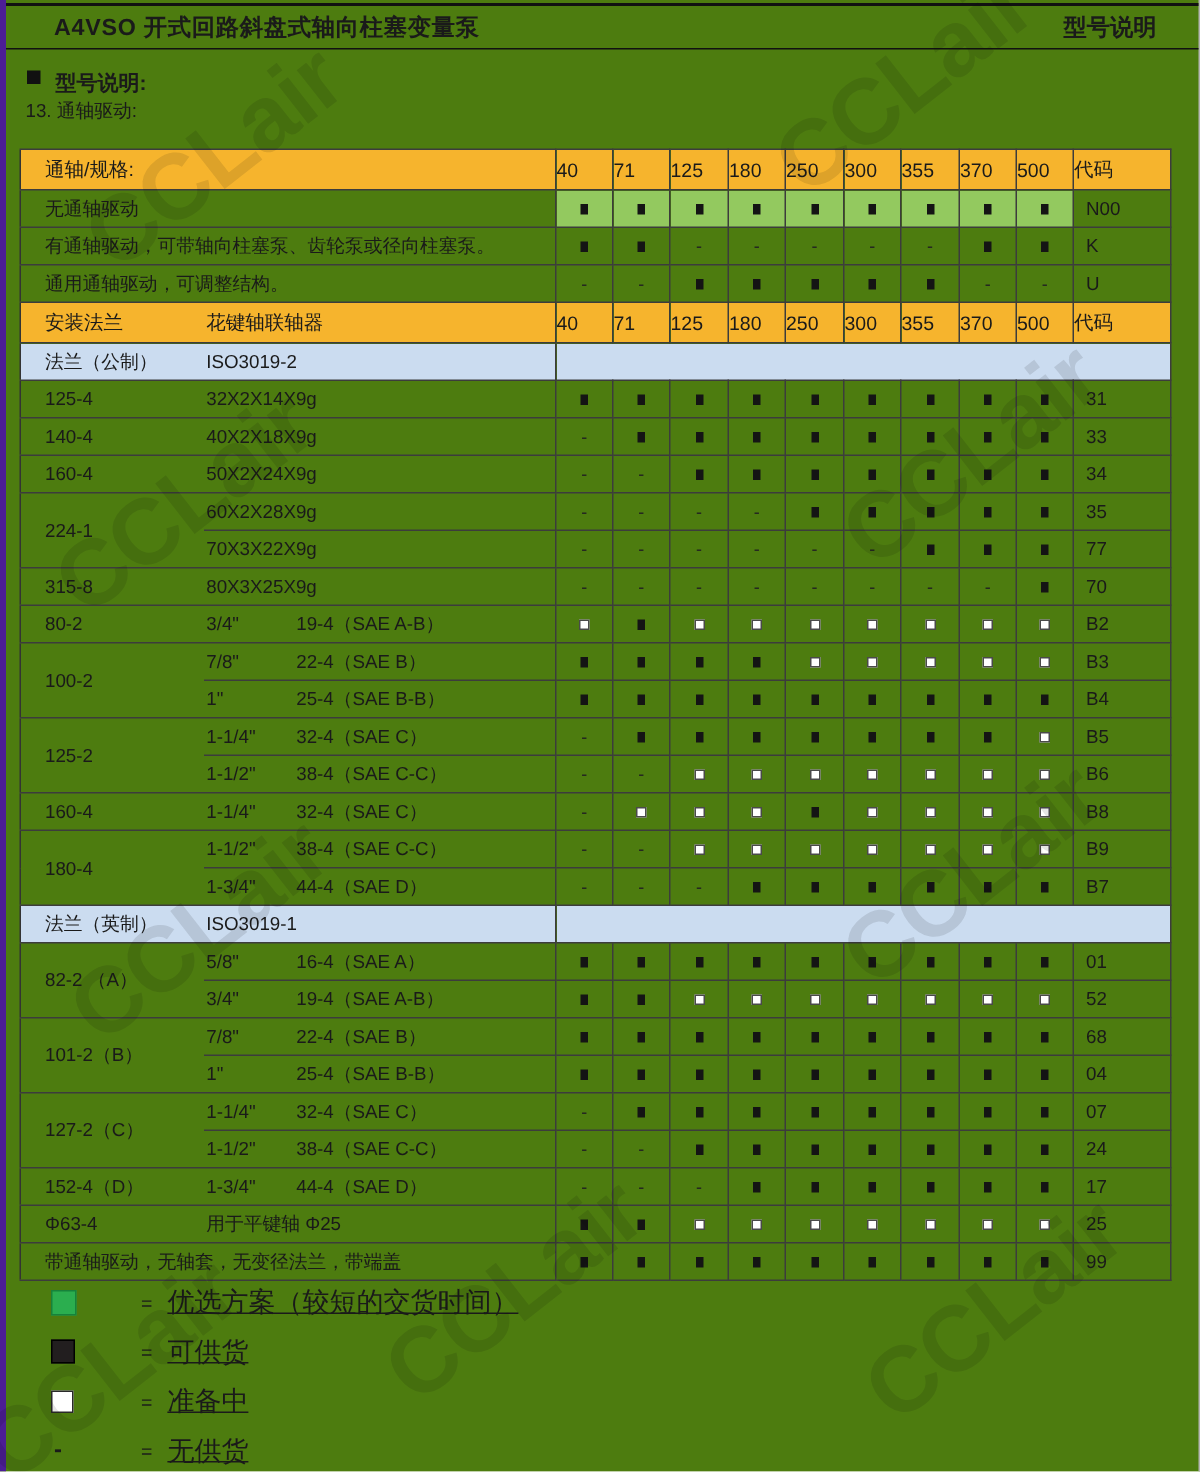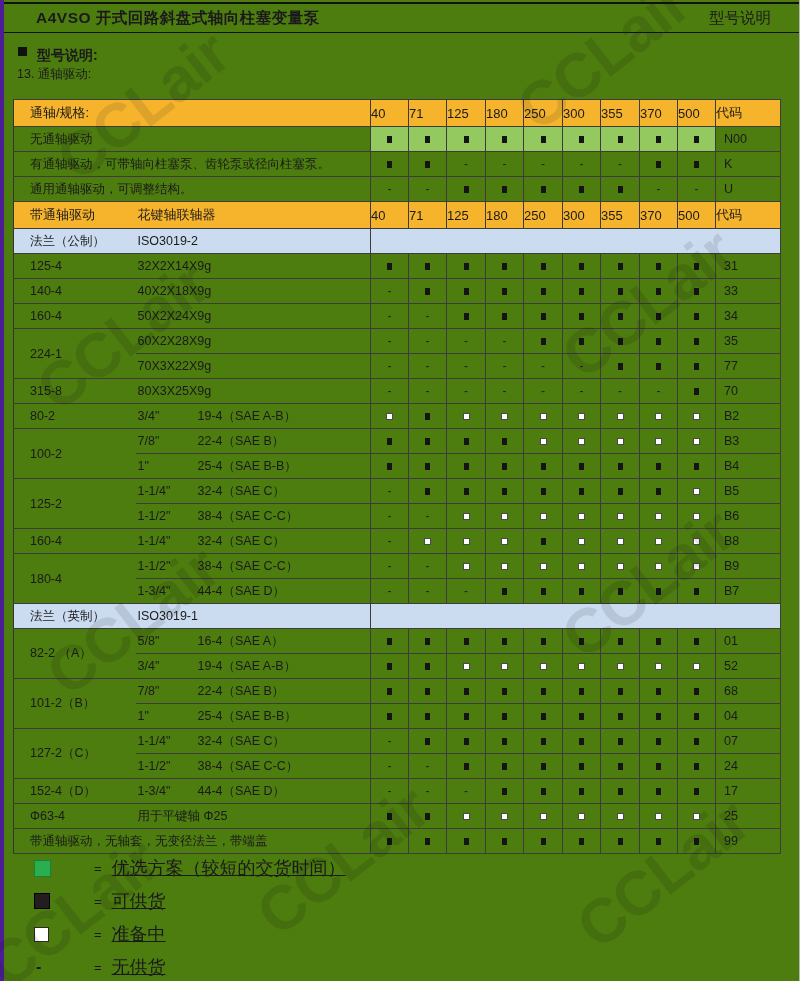--- a/index.html
+++ b/index.html
@@ -2,21 +2,21 @@
 <html><head>
 <meta charset="utf-8">
 <style>
   html,body{margin:0;padding:0;width:800px;height:981px;overflow:hidden;background:#fff;}
   body{font-family:"Liberation Sans","DejaVu Sans",sans-serif;color:#1a1a1a;position:relative;}
   .page{position:absolute;inset:0;border-left:4px solid #4c1d95;border-right:1px solid #b5b5b5;background:#4d7c0f;}
   
   .titlebar{position:absolute;left:0;right:0;top:2px;height:31px;border-top:2px solid #111;border-bottom:1.5px solid #111;
     display:flex;align-items:center;justify-content:space-between;padding:0 28px 0 32px;box-sizing:border-box;}
   .title-left{font-size:15.5px;font-weight:600;letter-spacing:0.5px;}
-  .title-right{font-size:15.5px;font-weight:400;margin-left:36px;}
+  .title-right{font-size:15.5px;font-weight:700;margin-left:36px;}
   
   .sect{position:absolute;left:14px;top:47px;display:flex;font-size:14px;font-weight:600;}
   .sect .bullet{display:inline-block;width:9px;height:9px;background:#111;margin-right:10px;}
   .subsect{position:absolute;left:13px;top:66px;font-size:12.5px;}
   
   table.spec{position:absolute;left:9px;top:99px;width:767px;border-collapse:collapse;table-layout:fixed;border:1.5px solid #333;}
   .spec td{border:1px solid #3c3c3c;height:24px;font-size:12.5px;padding:0;vertical-align:middle;overflow:hidden;white-space:nowrap;}
   .spec tr.hrow td{background:#F6B42D;height:26px;font-size:13px;}
   .spec tr.srow td{background:#CBDCF0;}
   .spec td.lc{border-left:none;border-right:none;text-align:left;}
@@ -125,21 +125,21 @@
           <td class="mcell"><span class="sq-f"></span></td>
           <td class="mcell"><span class="sq-f"></span></td>
           <td class="mcell"><span class="sq-f"></span></td>
           <td class="mcell"><span class="sq-f"></span></td>
           <td class="mcell"><span class="sq-f"></span></td>
           <td class="mcell"><span class="dashm">-</span></td>
           <td class="mcell"><span class="dashm">-</span></td>
           <td class="code">U</td>
         </tr>
         <tr class="hrow">
-          <td class="lc p6">带通轴驱动</td>
+          <td class="lc p6">安装法兰</td>
           <td class="lc p2 lc-end" colspan="2">花键轴联轴器</td>
           <td class="hc">40</td>
           <td class="hc">71</td>
           <td class="hc">125</td>
           <td class="hc">180</td>
           <td class="hc">250</td>
           <td class="hc">300</td>
           <td class="hc">355</td>
           <td class="hc">370</td>
           <td class="hc">500</td>

